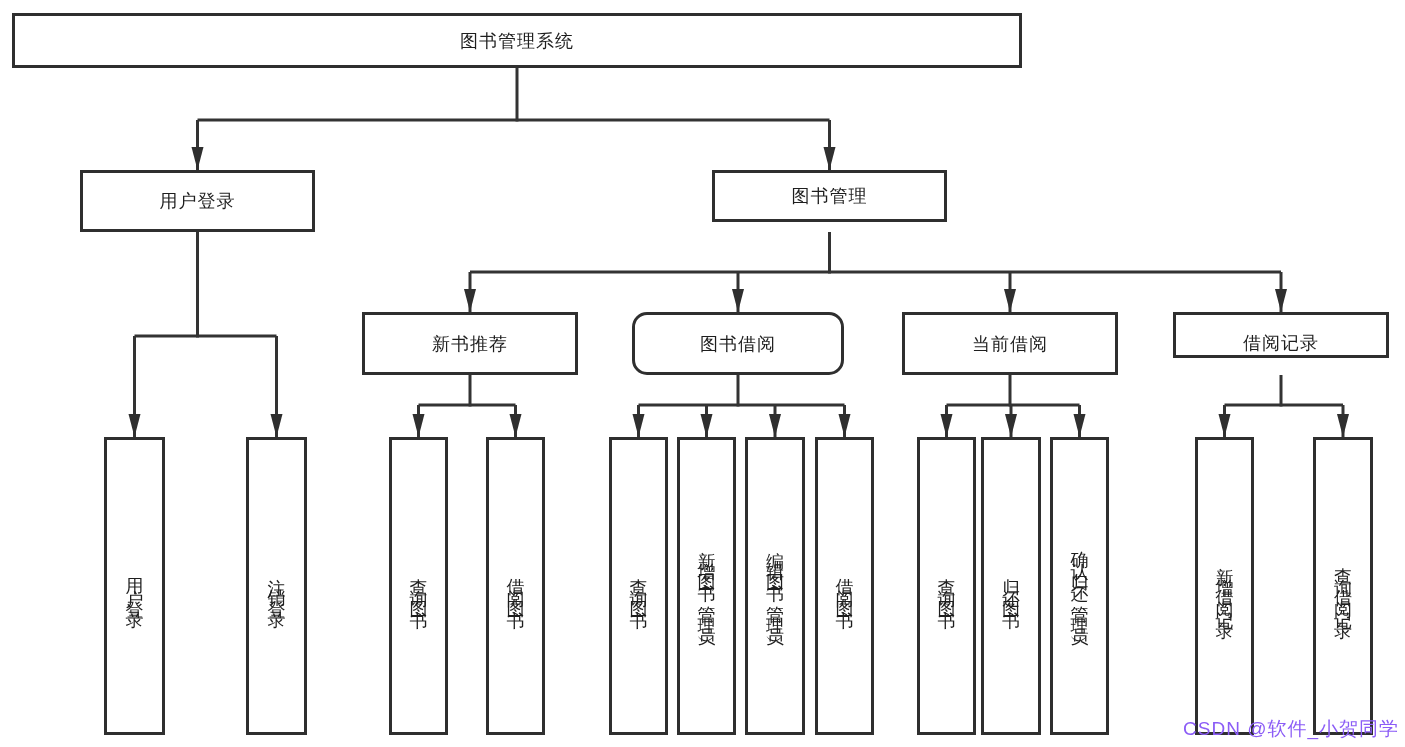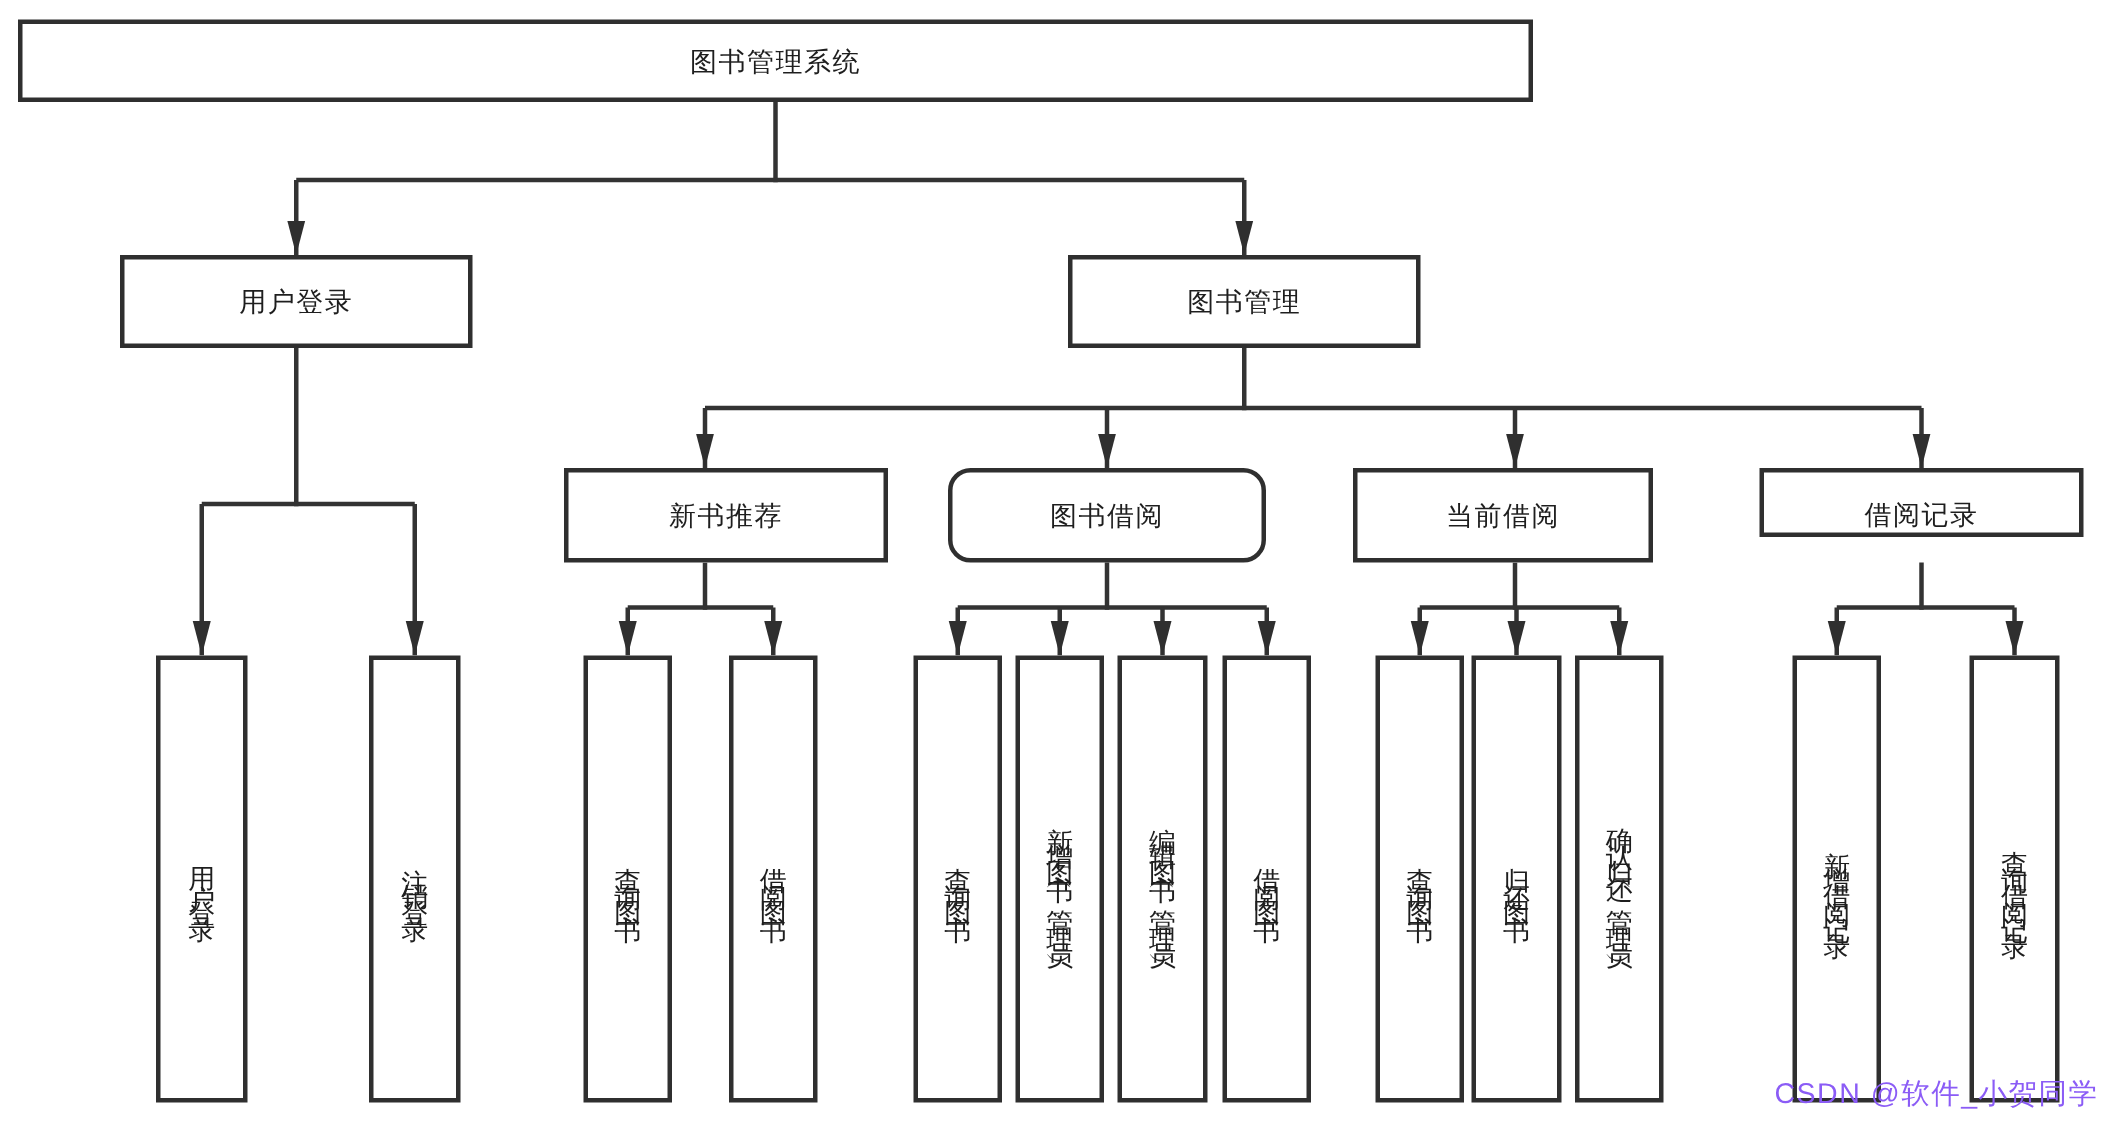--- a/index.html
+++ b/index.html
@@ -120,31 +120,31 @@
     </g>
   </svg>
 
   <div class="box" style="left:12px; top:13px; width:1010px; height:55px;">
     <span class="hlabel">图书管理系统</span>
   </div>
 
   <div class="box" style="left:80px; top:170px; width:235px; height:62px;">
     <span class="hlabel">用户登录</span>
   </div>
-  <div class="box" style="left:712px; top:170px; width:235px; height:62px;">
+  <div class="box" style="left:712px; top:170px; width:235px; height:52px;">
     <span class="hlabel">图书管理</span>
   </div>
 
-  <div class="box" style="left:376px; top:312px; width:216px; height:63px;">
+  <div class="box" style="left:362px; top:312px; width:216px; height:63px;">
     <span class="hlabel">新书推荐</span>
   </div>
   <div class="box" style="left:632px; top:312px; width:212px; height:63px;border-radius:15px;">
     <span class="hlabel">图书借阅</span>
   </div>
-  <div class="box" style="left:902px; top:312px; width:200px; height:63px;">
+  <div class="box" style="left:902px; top:312px; width:216px; height:63px;">
     <span class="hlabel">当前借阅</span>
   </div>
   <div class="box" style="left:1173px; top:312px; width:216px; height:46px;align-items:flex-end;">
     <span class="hlabel">借阅记录</span>
   </div>
 
   <div class="box leaf" style="left:104px; top:437px; width:61px; height:298px;">
     <span class="vtext">用户登录</span>
   </div>
   <div class="box leaf" style="left:246px; top:437px; width:61px; height:298px;">

